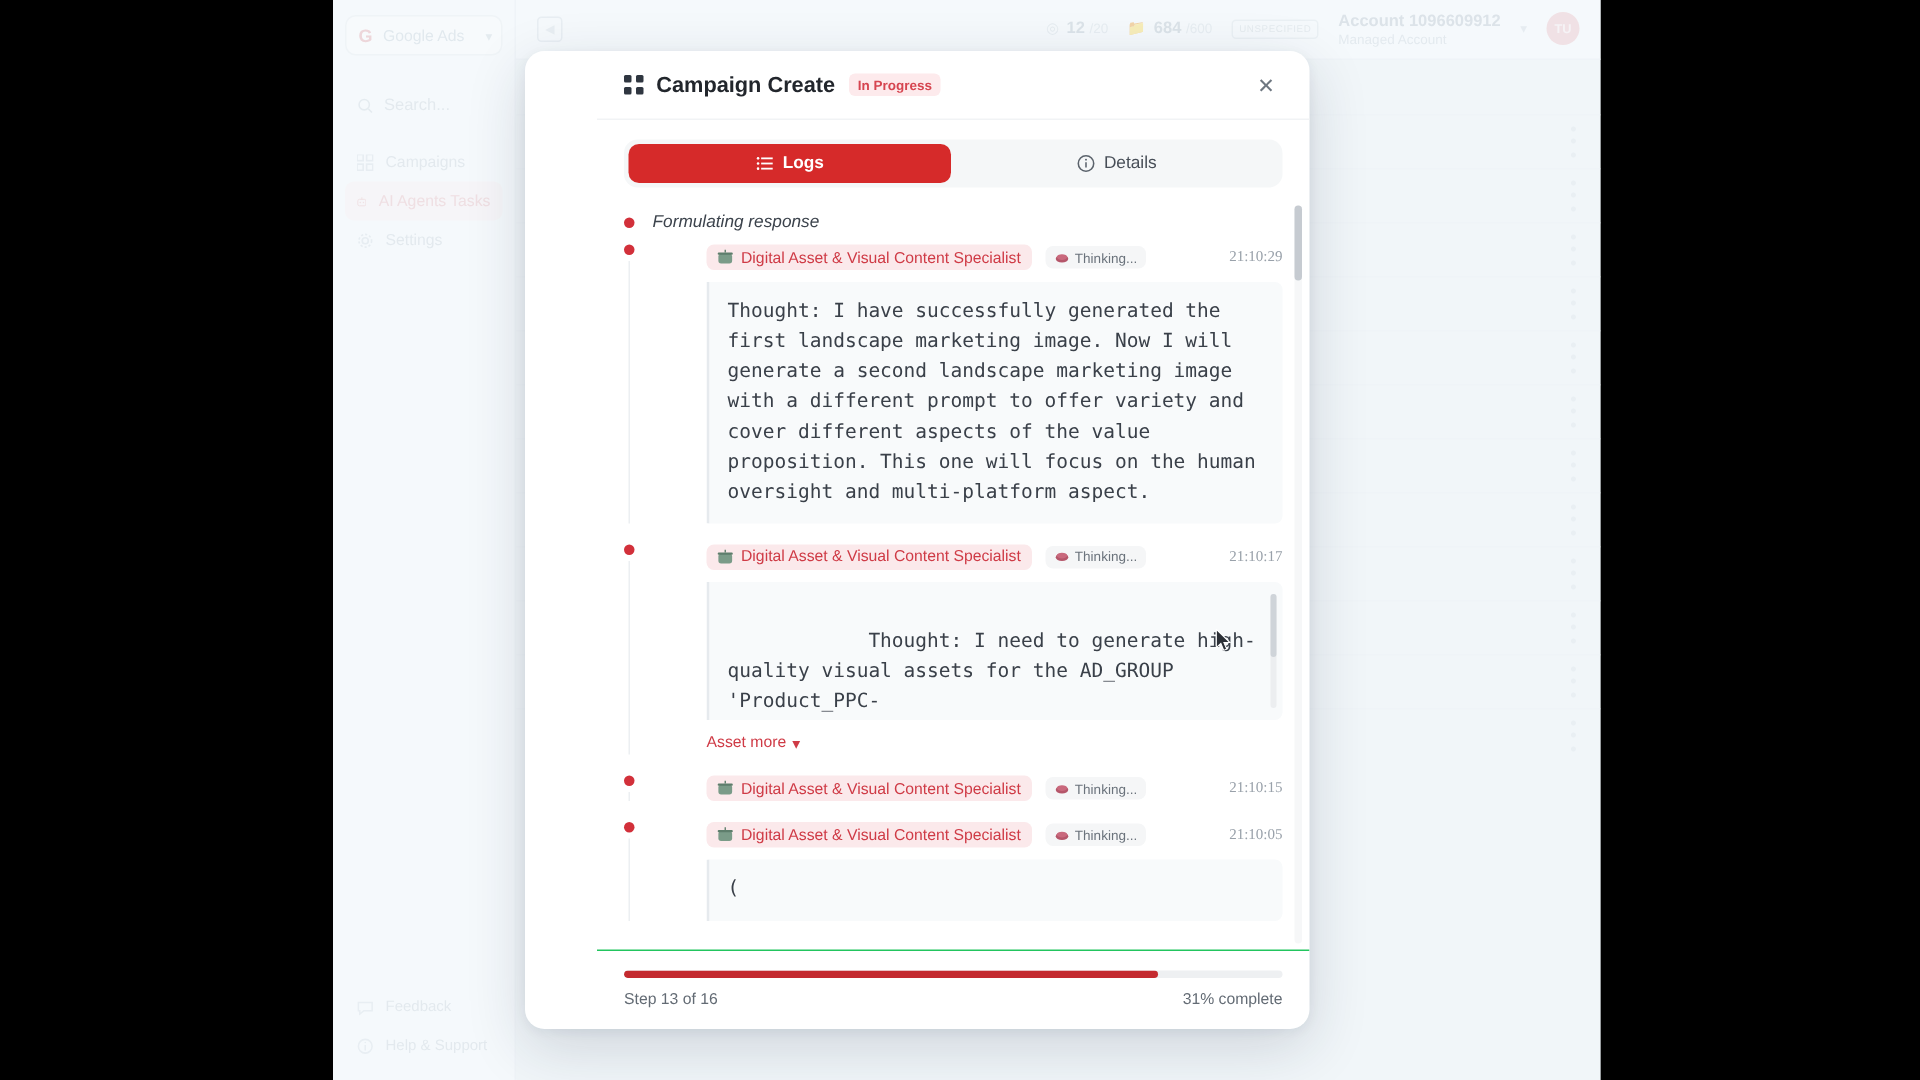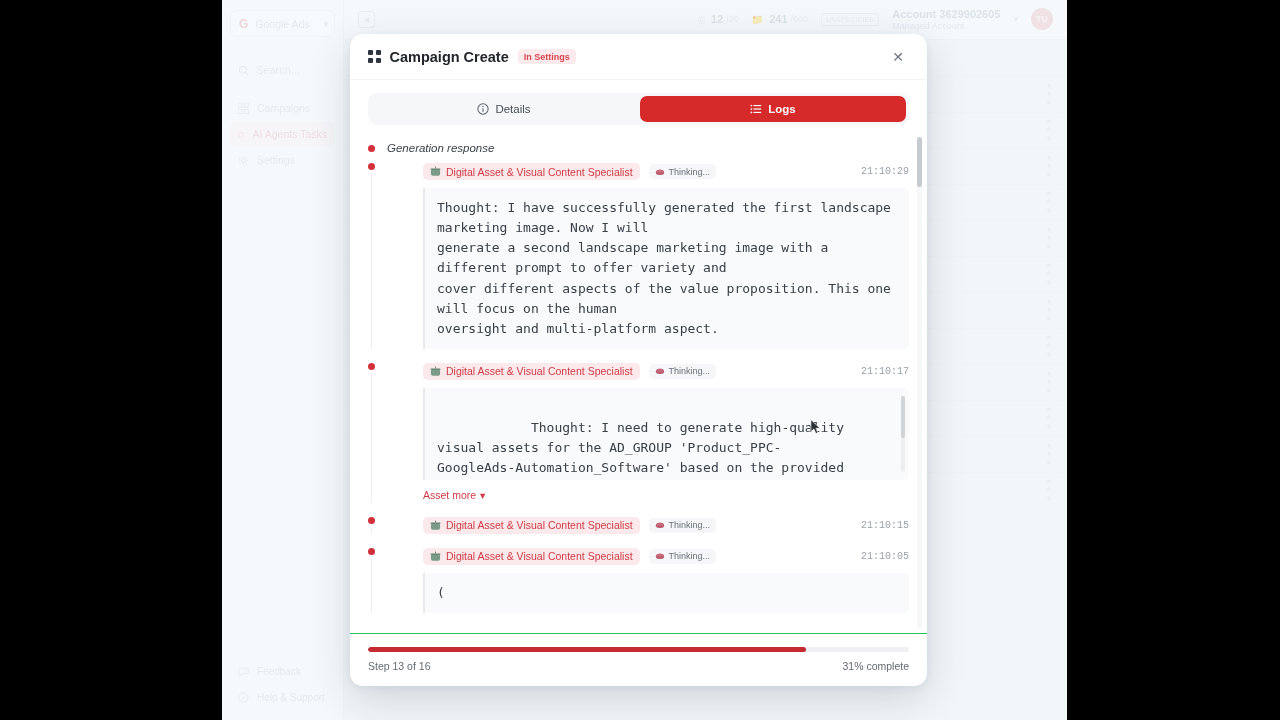--- a/index.html
+++ b/index.html
@@ -113,24 +113,24 @@
     box-shadow: 0 -1px 4px rgba(0,0,0,.05);
   }
 
   
   .backdrop {
     position: absolute; left: 222px; top: 0; width: 845px; height: 720px;
     background: rgba(240,245,249,.55);
   }
   .modal {
     position: absolute; left: 350px; top: 34px;
-    width: 577px; height: 652px;
+    width: 523px; height: 652px;
     background: #fff; border-radius: 13px;
     box-shadow: 0 12px 40px rgba(25,40,60,.16), 0 2px 8px rgba(25,40,60,.06);
-    display: flex; flex-direction: column; overflow: hidden;
+    display: flex; flex-direction: column; overflow: hidden; padding-left: 48px;
   }
   .modal-head {
     height: 46px; display: flex; align-items: center; gap: 9px;
     padding: 0 18px; border-bottom: 1px solid #f1f3f5;
   }
   .grid-icon { display: grid; grid-template-columns: 5px 5px; gap: 2.5px; }
   .grid-icon i { display: block; width: 5px; height: 5px; background: #2f3640; border-radius: 1px; }
   .modal-title { font-size: 14.5px; font-weight: bold; color: #22262c; }
   .badge-progress {
     font-size: 9px; color: #d64550; background: #fdeaec;
@@ -181,21 +181,21 @@
   .agent-chip {
     display: inline-flex; align-items: center; gap: 5px;
     background: #fbe9eb; color: #cf3b46; border-radius: 5px;
     padding: 2.5px 7px; font-size: 10.5px; white-space: nowrap;
   }
   .think-chip {
     display: inline-flex; align-items: center; gap: 4px;
     background: #f5f6f7; color: #6b737c; border-radius: 5px;
     padding: 2.5px 6px; font-size: 9px; white-space: nowrap;
   }
-  .ts { margin-left: auto; font-size: 10px; color: #99a1aa; font-family: Liberation Mono, monospace; }
+  .ts { margin-left: auto; font-size: 10px; color: #99a1aa; font-family: Liberation Serif, serif; }
 
   .thought-box {
     margin-top: 8px; background: #f8fafb; border-left: 2.5px solid #e6eaee;
     border-radius: 0 5px 5px 0; padding: 10px 12px;
     font-family: "DejaVu Sans Mono", monospace;
     font-size: 13px; line-height: 1.55; color: #3a4049;
     white-space: pre-wrap; position: relative;
   }
   .thought-box.clipped { max-height: 92px; overflow: hidden; }
   .inner-sb {
@@ -295,26 +295,26 @@
       <div class="topbar">
         <div class="collapse-btn">◀</div>
         <div class="topbar-right">
           <div class="metric">
             <span class="gi">◎</span>
             <span class="num">12</span>
             <span class="den">/20</span>
           </div>
           <div class="metric">
             <span class="gi">📁</span>
-            <span class="num">241</span>
+            <span class="num">684</span>
             <span class="den">/600</span>
           </div>
           <div class="unspec">UNSPECIFIED</div>
           <div class="acct">
-            <div class="l1">Account 3629902605</div>
+            <div class="l1">Account 1096609912</div>
             <div class="l2">Managed Account</div>
           </div>
           <span class="acct-chev">▾</span>
           <div class="avatar">TU</div>
         </div>
       </div>
 
       <div class="page-sub">r AI-powered tasks</div>
 
       <div class="table-area">
@@ -412,57 +412,57 @@
   <div class="modal">
 
     <div class="modal-head">
       <span class="grid-icon">
           <i></i>
           <i></i>
           <i></i>
           <i></i>
         </span>
       <span class="modal-title">Campaign Create</span>
-      <span class="badge-progress">In Settings</span>
+      <span class="badge-progress">In Progress</span>
       <span class="close-x">✕</span>
     </div>
 
     <div class="tabs-wrap">
       <div class="tabs">
-        <div class="tab">
-          <svg width="12" height="12" viewBox="0 0 14 14">
-            <circle cx="7" cy="7" r="6" fill="none" stroke="#5b636c" stroke-width="1.2"></circle>
-            <line x1="7" y1="6" x2="7" y2="10.2" stroke="#5b636c" stroke-width="1.2"></line>
-            <circle cx="7" cy="4" r="0.75" fill="#5b636c"></circle>
-          </svg>
-          <span>Details</span>
-        </div>
         <div class="tab active">
           <svg width="12" height="12" viewBox="0 0 14 14">
             <circle cx="1.6" cy="3" r="1" fill="#fff"></circle>
               <rect x="4" y="2.3" width="9" height="1.4" fill="#fff"></rect>
             <circle cx="1.6" cy="7" r="1" fill="#fff"></circle>
               <rect x="4" y="6.3" width="9" height="1.4" fill="#fff"></rect>
             <circle cx="1.6" cy="11" r="1" fill="#fff"></circle>
               <rect x="4" y="10.3" width="9" height="1.4" fill="#fff"></rect>
           </svg>
           <span>Logs</span>
         </div>
+        <div class="tab">
+          <svg width="12" height="12" viewBox="0 0 14 14">
+            <circle cx="7" cy="7" r="6" fill="none" stroke="#5b636c" stroke-width="1.2"></circle>
+            <line x1="7" y1="6" x2="7" y2="10.2" stroke="#5b636c" stroke-width="1.2"></line>
+            <circle cx="7" cy="4" r="0.75" fill="#5b636c"></circle>
+          </svg>
+          <span>Details</span>
+        </div>
       </div>
     </div>
 
     <div class="log-scroll">
 
       <div class="scrollbar">
         <div class="scroll-thumb"></div>
       </div>
 
       <div class="status-line">
         <span class="bullet"></span>
-        <span class="status-text">Generation response</span>
+        <span class="status-text">Formulating response</span>
       </div>
 
       <div class="entry">
         <div class="rail">
           <span class="bullet"></span>
           <span class="line"></span>
         </div>
         <div class="entry-body">
           <div class="entry-head">
             <span class="agent-chip">

